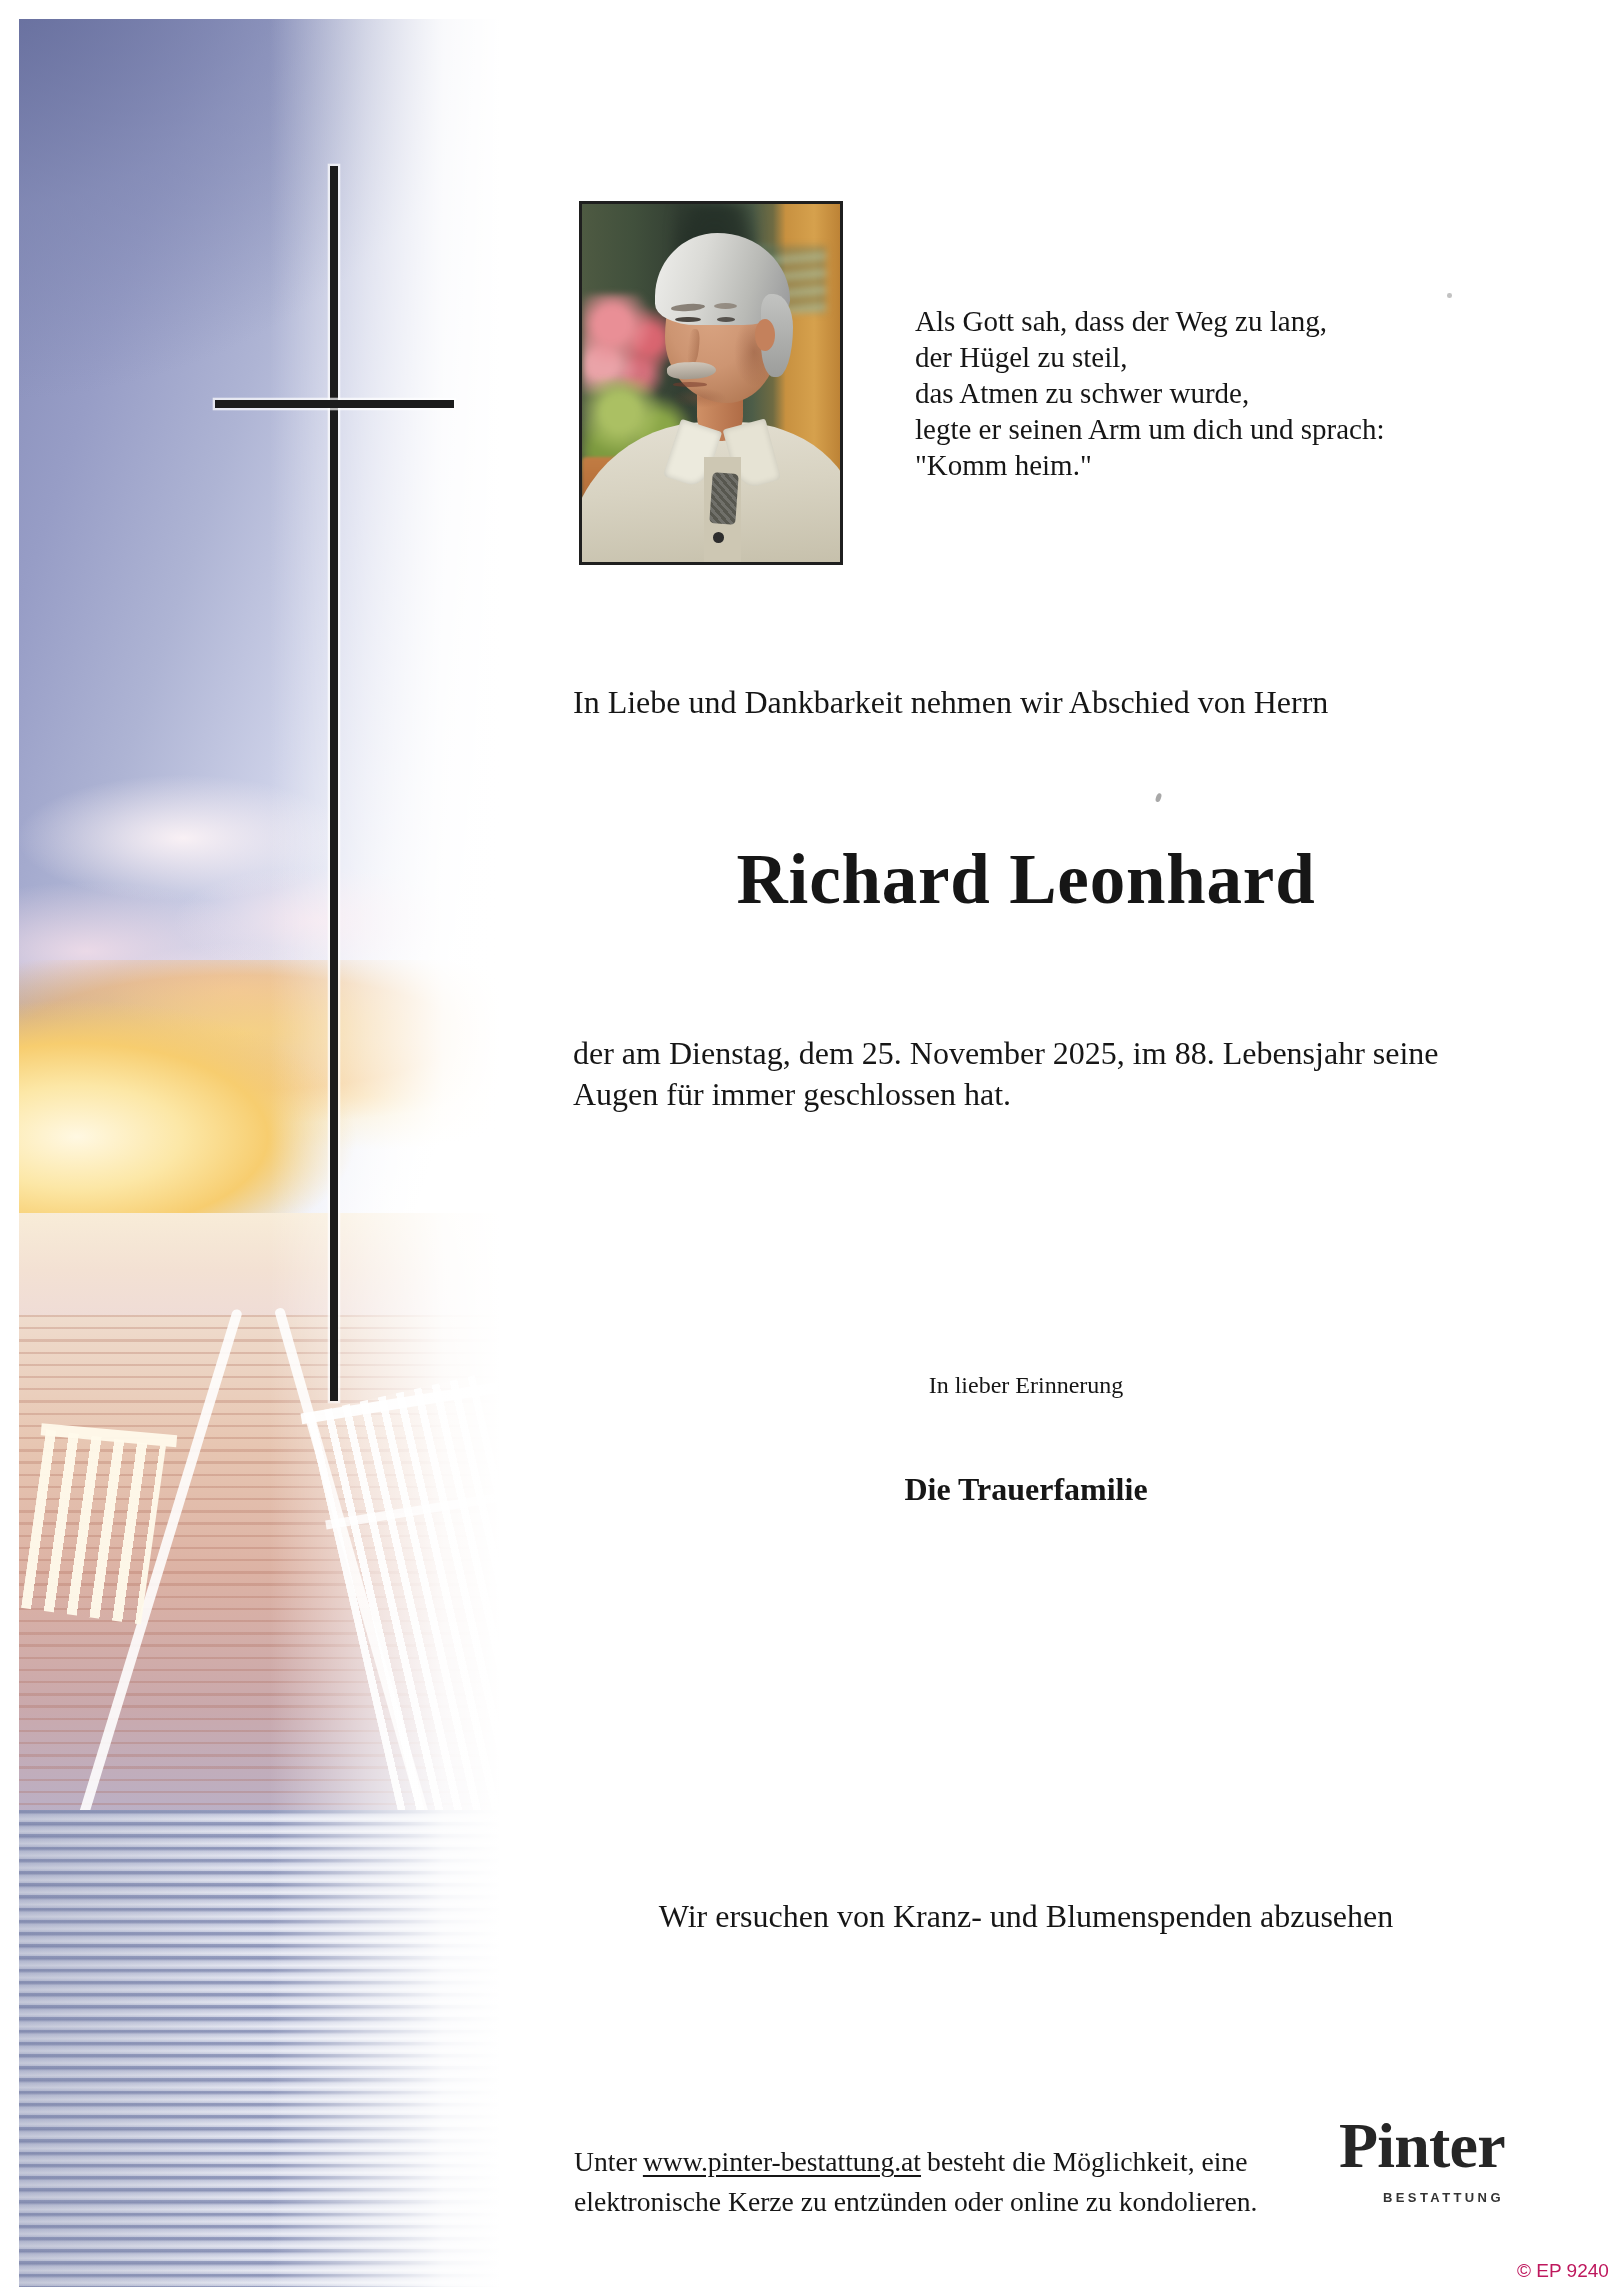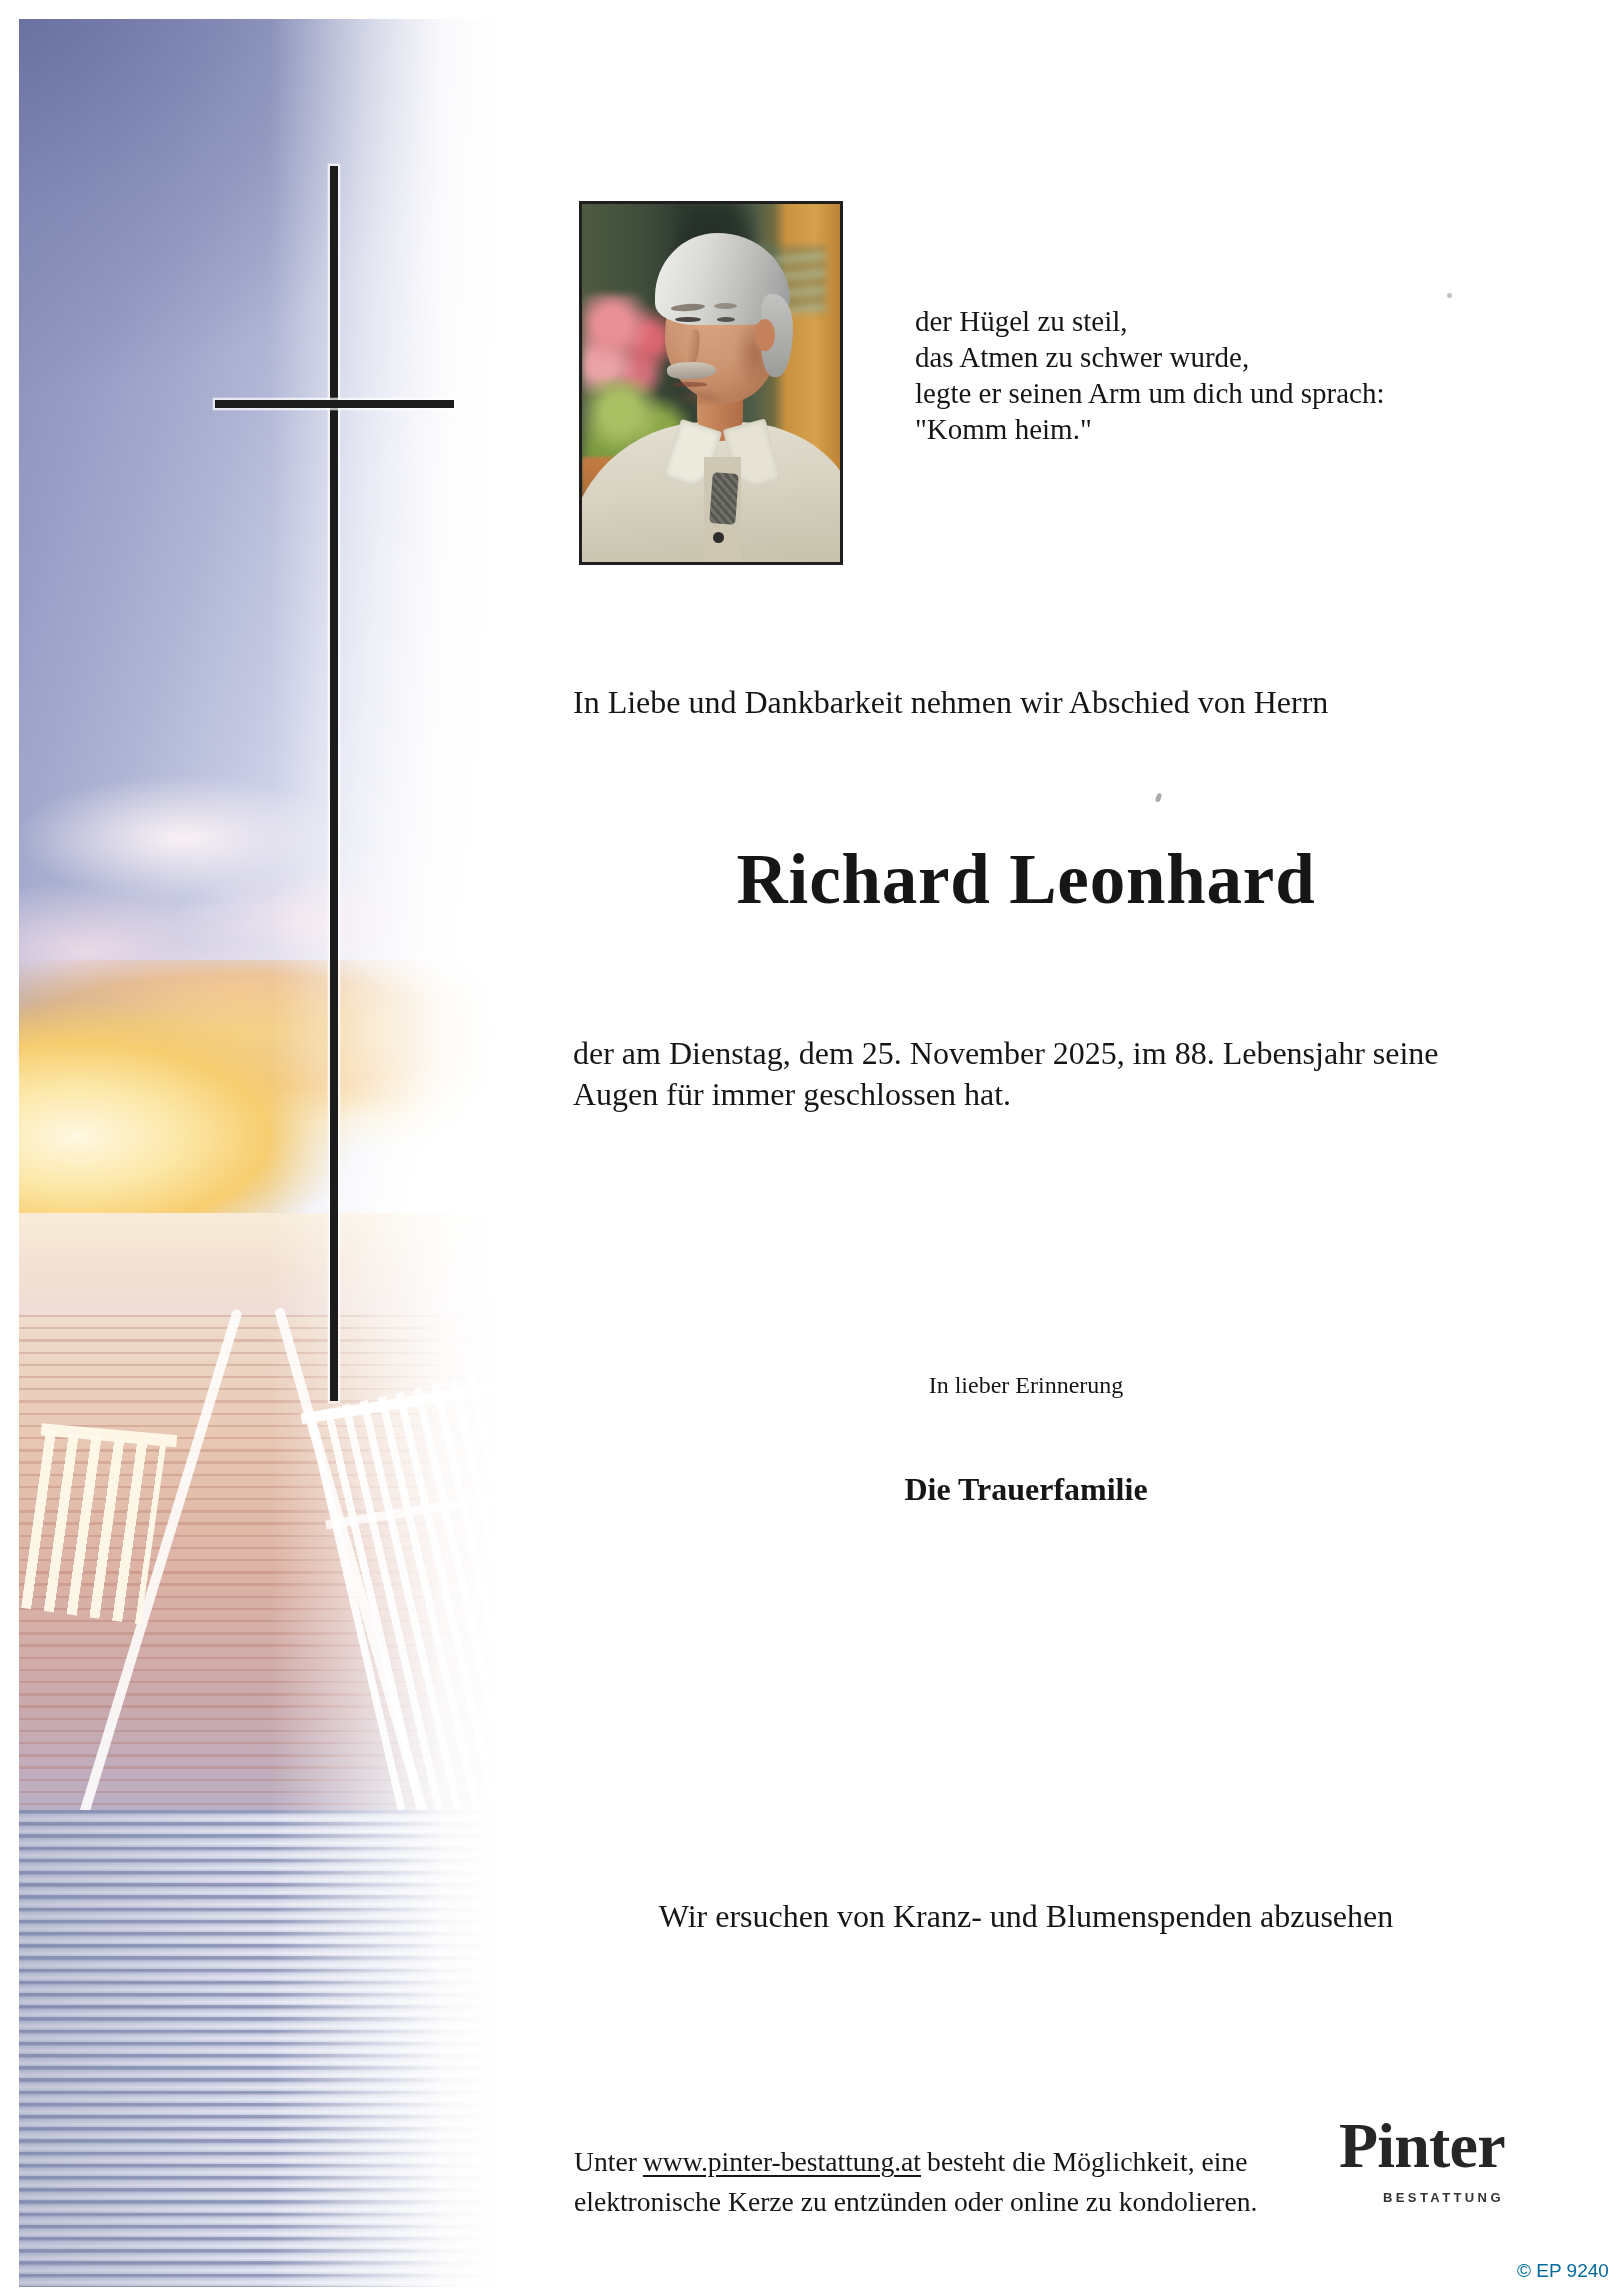--- a/index.html
+++ b/index.html
@@ -142,21 +142,21 @@
   .flowers-note { position:absolute; left:536px; top:1898px; width:980px; text-align:center; font-size:32px; }
   .footer-text { position:absolute; left:574px; top:2142px; font-size:27.6px; line-height:40px; }
   .footer-text .lnk { text-decoration:underline; text-decoration-thickness:2.3px; text-underline-offset:3.8px; margin:16px 0.22em 0 0.22em; }
 
   
   .logo-brand { position:absolute; left:1339px; top:2114px; font-size:64px; line-height:1;
     font-weight:bold; letter-spacing:-0.8px; color:#262626; }
   .logo-tagline { position:absolute; left:1383px; top:2190px; font-family:"Liberation Sans", sans-serif;
     font-size:13px; font-weight:bold; letter-spacing:3.4px; color:#333333; }
   .print-code { position:absolute; left:1517px; top:2260px; font-family:"Liberation Sans", sans-serif;
-    font-size:19px; color:#0369a1; }
+    font-size:19px; color:#be185d; }
 
   
   .artifact-a { position:absolute; left:1156px; top:793px; width:4.6px; height:9.2px; background:#7a7a7a; border-radius:50%; transform:rotate(20deg); opacity:.65; }
   .artifact-b { position:absolute; left:1447px; top:293px; width:4.6px; height:4.6px; background:#9a9a9a; border-radius:50%; opacity:.6; }
 </style>
 </head>
 <body>
 
 <div class="page">
 
@@ -200,20 +200,21 @@
     <div class="ph-eye1"></div>
     <div class="ph-brow2"></div>
     <div class="ph-eye2"></div>
     <div class="ph-nose"></div>
     <div class="ph-mustache"></div>
     <div class="ph-mouth"></div>
     <div class="ph-chin"></div>
   </div>
 
   <div class="quote">
+    <div>Als Gott sah, dass der Weg zu lang,</div>
     <div>der Hügel zu steil,</div>
     <div>das Atmen zu schwer wurde,</div>
     <div>legte er seinen Arm um dich und sprach:</div>
     <div>"Komm heim."</div>
   </div>
 
   <div class="intro">In Liebe und Dankbarkeit nehmen wir Abschied von Herrn</div>
   <div class="name">Richard Leonhard</div>
 
   <div class="para1">

